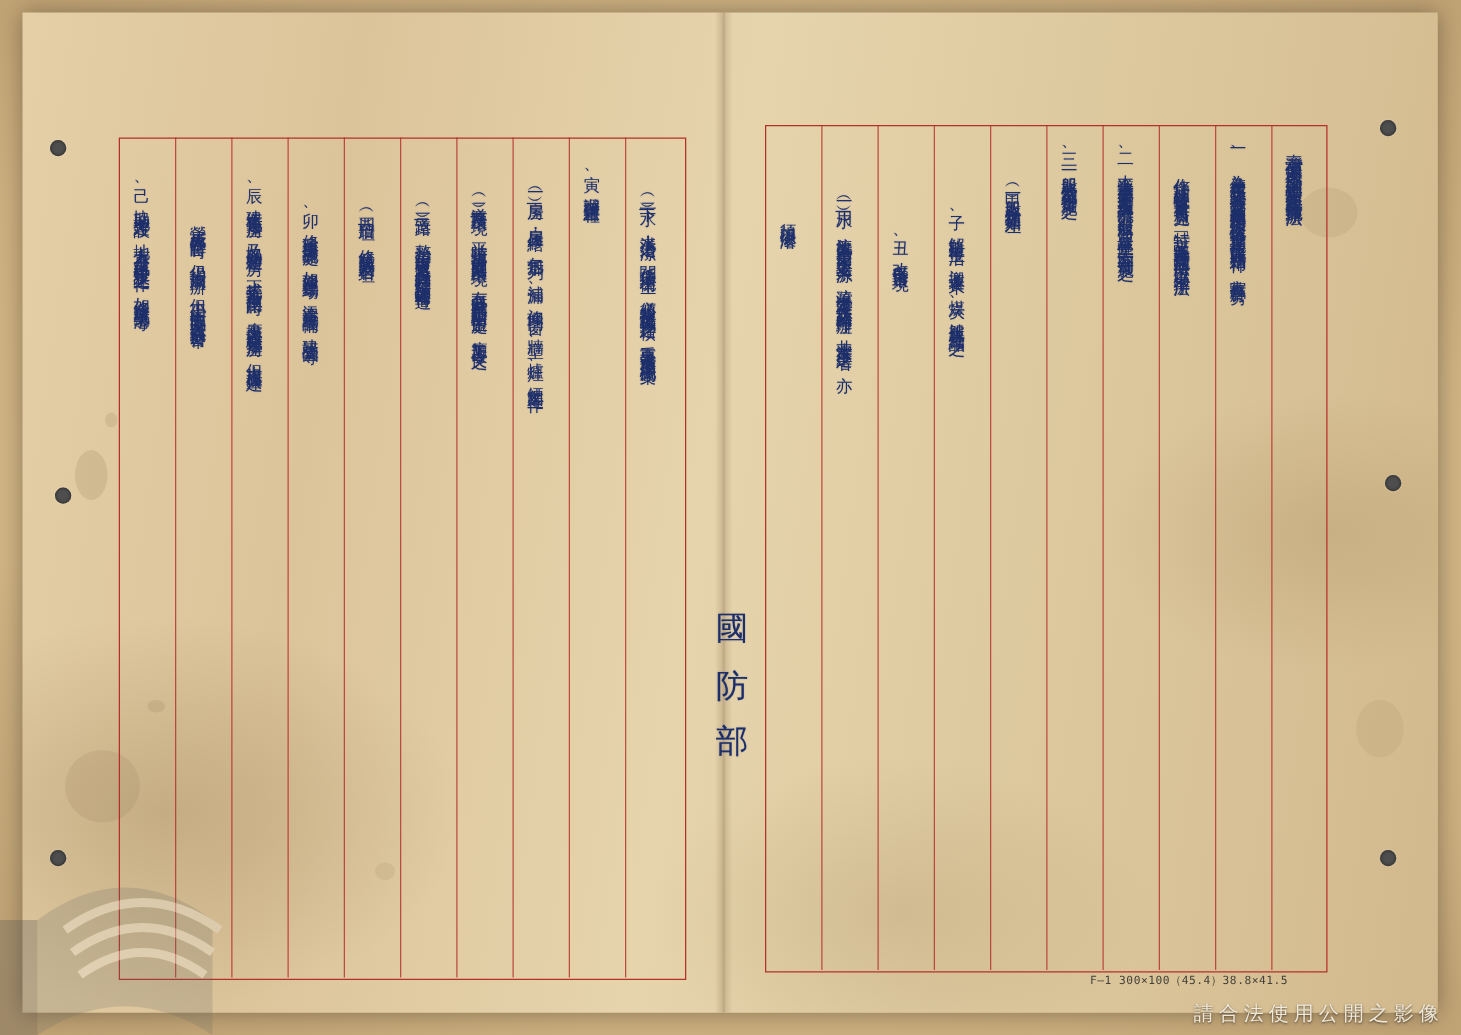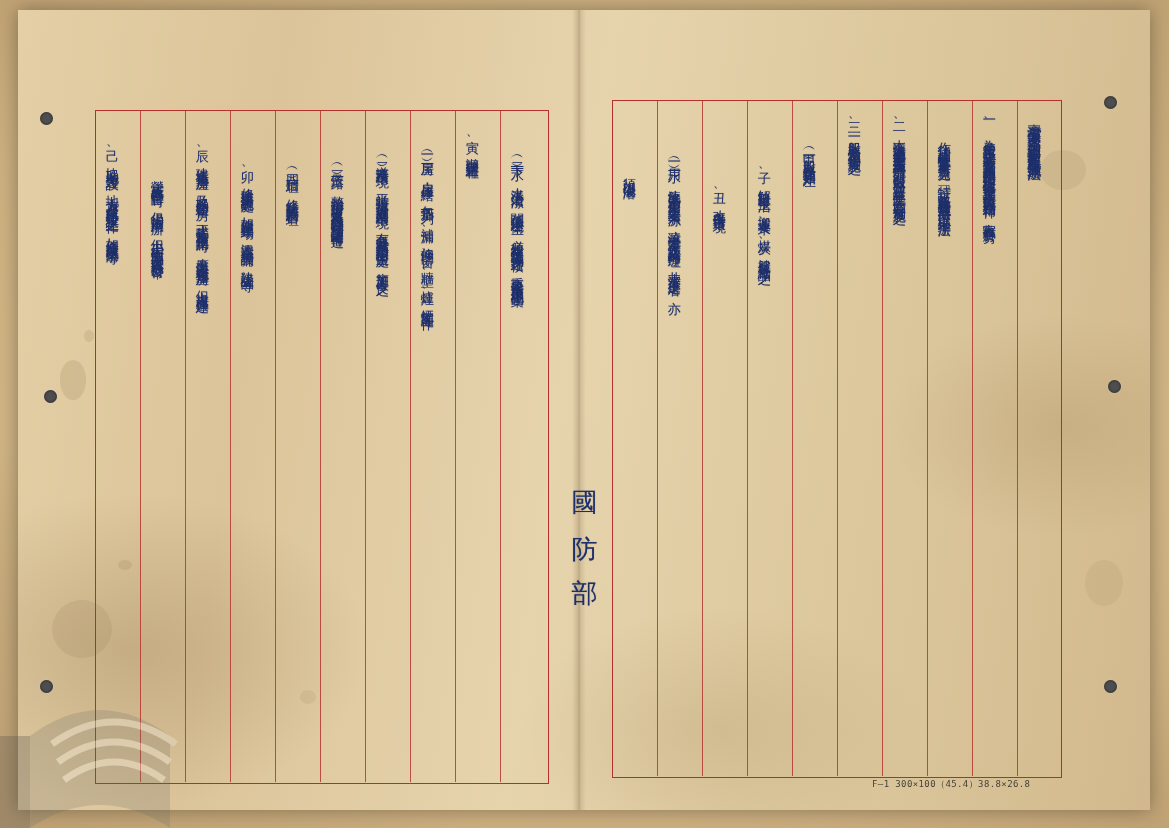--- a/index.html
+++ b/index.html
@@ -150,25 +150,26 @@
   <div class="vcol t13" style="left:375px;top:150px;height:625px;">（二）道路及環境—平時須常打掃處庭園及環境，有必要區草鋪石植樹衛生處，應加工改良之。</div>
   <div class="vcol t13" style="left:330px;top:158px;height:615px;">（三）道路—整治營房附近之道路及綠局區補給品之運輸幹道。</div>
   <div class="vcol t13" style="left:285px;top:162px;height:610px;">（四）牆垣—修築防風牆及石垣。</div>
   <div class="vcol t13" style="left:240px;top:160px;height:612px;">卯、修建康樂設施處：如修建運動場、添置運動設備，建設公園等。</div>
   <div class="vcol t13" style="left:195px;top:140px;height:635px;">辰、建造克難房屋：及協助新建營房，正式營舍不敷使用時，應盡力添建克難房屋，但大規模興建</div>
   <div class="vcol t13" style="left:150px;top:170px;height:605px;">營房或大修營舍時，仍得招商承辦，但小工由新生協助之以實撙節公帑。</div>
   <div class="vcol t13" style="left:105px;top:140px;height:635px;">己、協助地方建設：地方人力不足或急待建設之工作，如修道路或築港等。</div>
 
   <div class="ministry">國防部</div>
 
-  <div class="code">F—1  300×100（45.4）38.8×26.8</div>
+  <div class="code">F—1  300×100（45.4）38.8×41.5</div>
 
   <svg id="wm" viewBox="0 0 235 188">
     <g fill="#8d8b86" opacity="0.75">
       <path d="M30 96 q70 -52 140 0 l0 92 q-70 -46 -140 0 z" fill="#6f6d68" opacity="0.55"></path>
       <path d="M52 104 q62 -44 124 0" stroke="#e8e2d4" stroke-width="7" fill="none"></path>
       <path d="M58 122 q56 -40 112 0" stroke="#e8e2d4" stroke-width="7" fill="none"></path>
       <path d="M64 140 q50 -36 100 0" stroke="#e8e2d4" stroke-width="7" fill="none"></path>
       <rect x="0" y="96" width="30" height="92" fill="#55534f" opacity="0.75"></rect>
     </g>
   </svg>
 
+  <div id="notice">請合法使用公開之影像</div>
 </div>
 
 </body></html>

